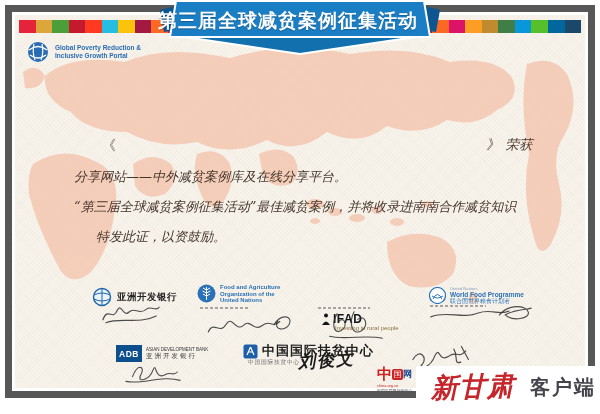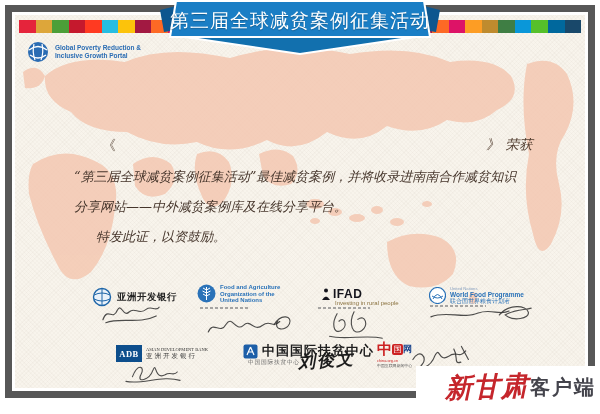--- a/index.html
+++ b/index.html
@@ -15,41 +15,41 @@
            repeating-linear-gradient(-45deg, rgba(120,100,80,.03) 0 1px, transparent 1px 3px);}
   
   .map-svg{position:absolute;left:15px;top:36px;z-index:2;}
   
   .sdg-stripe{position:absolute;left:19px;right:19px;top:20px;height:13px;display:flex;z-index:3;}
   .sdg-seg{flex:1;}
   
   .ribbon{position:absolute;left:158px;top:0;width:284px;height:56px;z-index:5;}
   .ribbon svg{position:absolute;left:0;top:0;}
   .ribbon-text{position:absolute;left:0;right:0;top:7px;height:28px;line-height:28px;
-               text-align:center;color:#fff;font-size:19px;font-weight:normal;letter-spacing:1px;
+               text-align:left;color:#fff;font-size:19px;font-weight:bold;letter-spacing:1px;
                text-shadow:0 1px 1px rgba(0,0,0,.25);}
   
   .portal{position:absolute;left:26px;top:40px;display:flex;align-items:center;z-index:4;}
   .portal-text{margin-left:5px;color:#2a6cb3;font-size:6.5px;line-height:8px;font-weight:bold;}
   
   .cert-title{position:absolute;left:0;right:0;top:66px;text-align:center;z-index:4;
               font-size:21px;font-weight:bold;color:#2d2d2d;letter-spacing:6px;}
   .case-block{position:absolute;left:92px;width:408px;top:116px;z-index:4;text-align:center;
               font-weight:bold;font-size:13.5px;color:#3a3a3a;line-height:27px;white-space:pre-wrap;}
   .bracket-open{position:absolute;left:102px;top:137px;font-size:14px;color:#6b5b4e;z-index:4;}
   .awarded{position:absolute;left:486px;top:136px;z-index:4;font-size:13.5px;color:#503c2e;
            font-family:"Liberation Serif",serif;font-style:italic;}
   .awarded span{margin-right:6px;}
   .body-text{position:absolute;left:74px;width:460px;top:162px;z-index:4;
              font-family:"DejaVu Serif","Liberation Serif",serif;font-style:italic;
              font-size:13px;color:#45352b;line-height:30px;}
   .body-indent{text-indent:22px;font-style:italic;}
   
   .org{position:absolute;z-index:4;display:flex;align-items:center;}
-  .org-col{display:flex;flex-direction:column;justify-content:center;}
+  .org-col{display:flex;flex-direction:column;justify-content:center;margin-top:25px;}
   .wb-label{margin-left:5px;font-size:9.5px;font-weight:bold;color:#222;letter-spacing:.5px;}
   .fao-text{margin-left:4px;color:#2a72b8;font-size:6px;line-height:6.5px;font-weight:bold;}
   .ifad-name{font-size:12px;font-weight:800;color:#14141c;letter-spacing:.5px;margin-left:2px;}
   .ifad-tag{font-size:6px;color:#8b7340;margin-left:14px;margin-top:-1px;}
   .wfp-text{margin-left:4px;}
   .wfp-l1{font-size:6px;color:#8aa2c0;transform:scale(.7);transform-origin:left top;height:5px;}
   .wfp-l2{font-size:6.5px;font-weight:bold;color:#2a72b8;line-height:7px;}
   .wfp-l3{font-size:6px;color:#2a72b8;line-height:7px;}
   .adb-box{width:26px;height:17px;background:#0d4e8c;color:#fff;font-size:8.5px;font-weight:bold;
            display:flex;align-items:center;justify-content:center;letter-spacing:.5px;}
@@ -71,21 +71,21 @@
   .sig path{fill:none;stroke:#2f2f2f;stroke-width:1.2;stroke-linecap:round;opacity:.85;}
   .stamp-dash{position:absolute;z-index:4;}
   .iprcc-sig{position:absolute;left:298px;top:349px;z-index:4;font-family:"Liberation Serif",serif;
              font-style:italic;font-weight:bold;font-size:17px;color:#1c1c1c;letter-spacing:2px;
              transform:rotate(-4deg);}
   
   .watermark{position:absolute;left:416px;top:366px;width:184px;height:42px;background:#fff;z-index:6;
              display:flex;align-items:center;justify-content:flex-end;padding-right:4px;box-sizing:border-box;}
   .wm-brand{font-family:"Liberation Serif",serif;font-style:italic;font-weight:bold;font-size:27px;
             color:var(--brand-red,#c5262c);transform:rotate(-2deg);letter-spacing:1px;}
-  .wm-suffix{font-size:20px;font-weight:bold;color:#44444c;letter-spacing:2px;margin-left:1px;}
+  .wm-suffix{font-size:20px;font-weight:bold;color:#44444c;letter-spacing:2px;margin-left:15px;}
 </style>
 </head>
 <body>
 
 <div id="screen">
 
   <div class="frame-border"></div>
   <div class="paper"></div>
 
   <svg class="map-svg" width="570" height="345" viewBox="0 0 570 345">
@@ -174,22 +174,22 @@
 
 
   <div class="case-block">
   </div>
   <div class="bracket-open">《</div>
   <div class="awarded">
     <span>》</span><span>荣获</span>
   </div>
 
   <div class="body-text">
+    <div>分享网站——中外减贫案例库及在线分享平台。</div>
     <div>“第三届全球减贫案例征集活动”最佳减贫案例，并将收录进南南合作减贫知识</div>
-    <div>分享网站——中外减贫案例库及在线分享平台。</div>
     <div class="body-indent">特发此证，以资鼓励。</div>
   </div>
 
   <div class="org" style="left:92px;top:287px;">
     <svg width="20" height="20" viewBox="0 0 20 20">
       <circle cx="10" cy="10" r="8.5" fill="#eaf2fa" stroke="#1f66a8" stroke-width="1.4"></circle>
       <path d="M2,8 Q10,4 18,8 M2,12 Q10,16 18,12 M10,1.5 V18.5" stroke="#1f66a8" stroke-width="1" fill="none"></path>
     </svg>
     <span class="wb-label">亚洲开发银行</span>
   </div>
@@ -224,21 +224,21 @@
       <circle cx="8.5" cy="8.5" r="8" fill="#fff" stroke="#2a72b8" stroke-width="1.2"></circle>
       <path d="M4,12 Q8.5,3 13,12 M3,9 Q8.5,13 14,9" stroke="#2a72b8" stroke-width="1" fill="none"></path>
     </svg>
     <div class="wfp-text">
       <div class="wfp-l1">United Nations</div>
       <div class="wfp-l2">World Food Programme</div>
       <div class="wfp-l3">联合国世界粮食计划署</div>
     </div>
   </div>
 
-  <div class="org" style="left:116px;top:345px;font-family:Liberation Serif, serif;">
+  <div class="org" style="left:116px;top:345px;">
     <div class="adb-box">ADB</div>
     <div class="adb-text">
       <div class="adb-en">ASIAN DEVELOPMENT BANK</div>
       <div class="adb-cn">亚洲开发银行</div>
     </div>
   </div>
 
   <div class="org" style="left:243px;top:342px;">
     <svg width="15" height="15" viewBox="0 0 15 15">
       <rect x="0.5" y="0.5" width="14" height="14" rx="2" fill="#1d5fa8"></rect>

